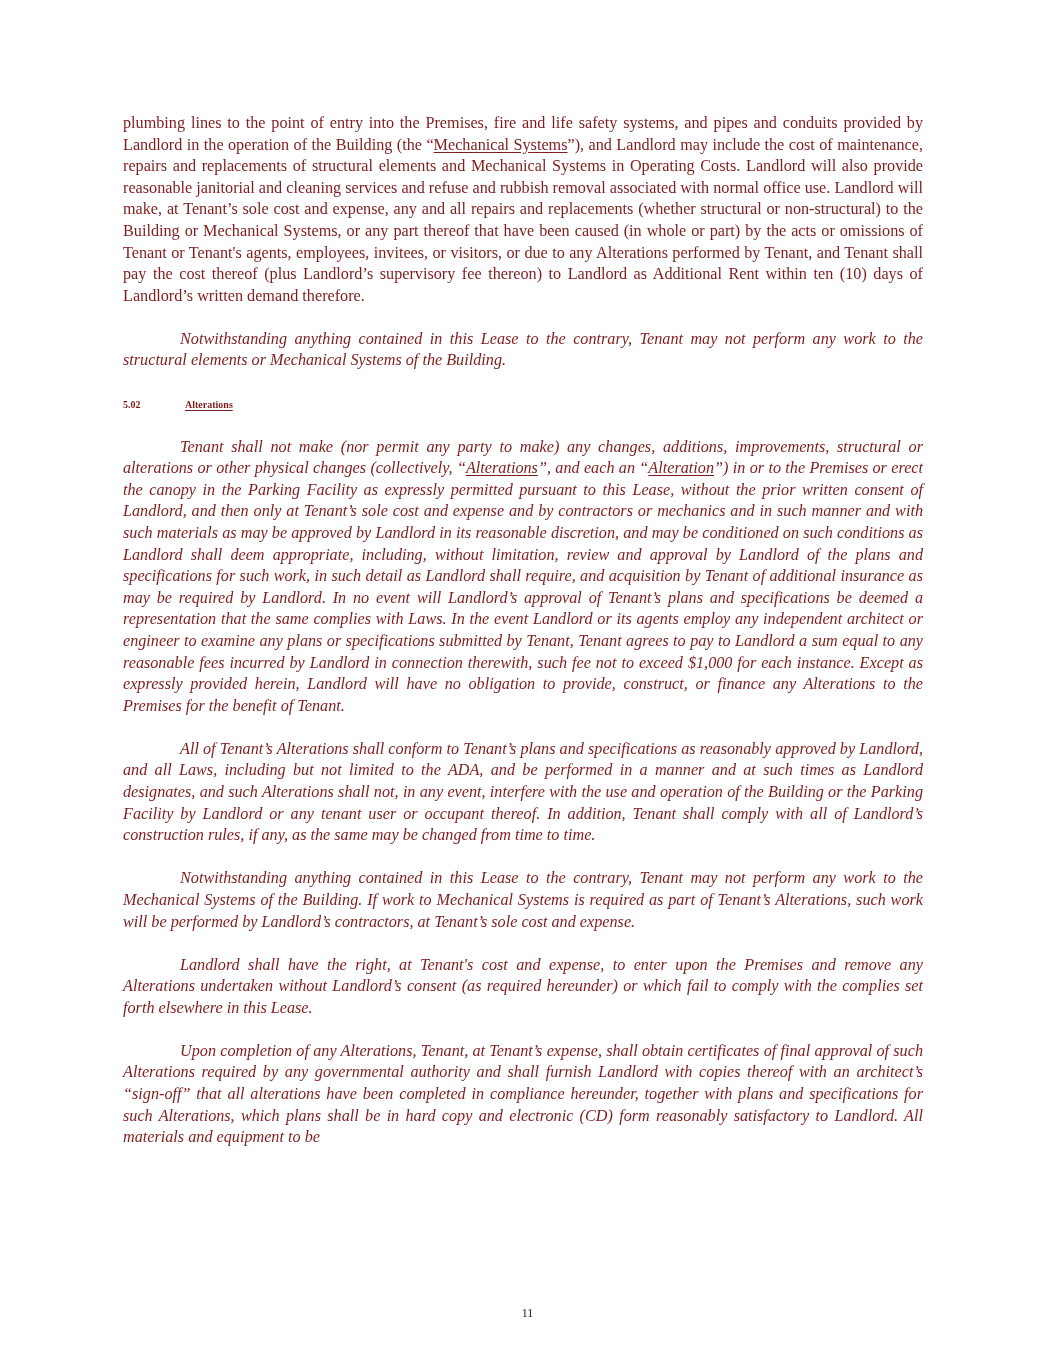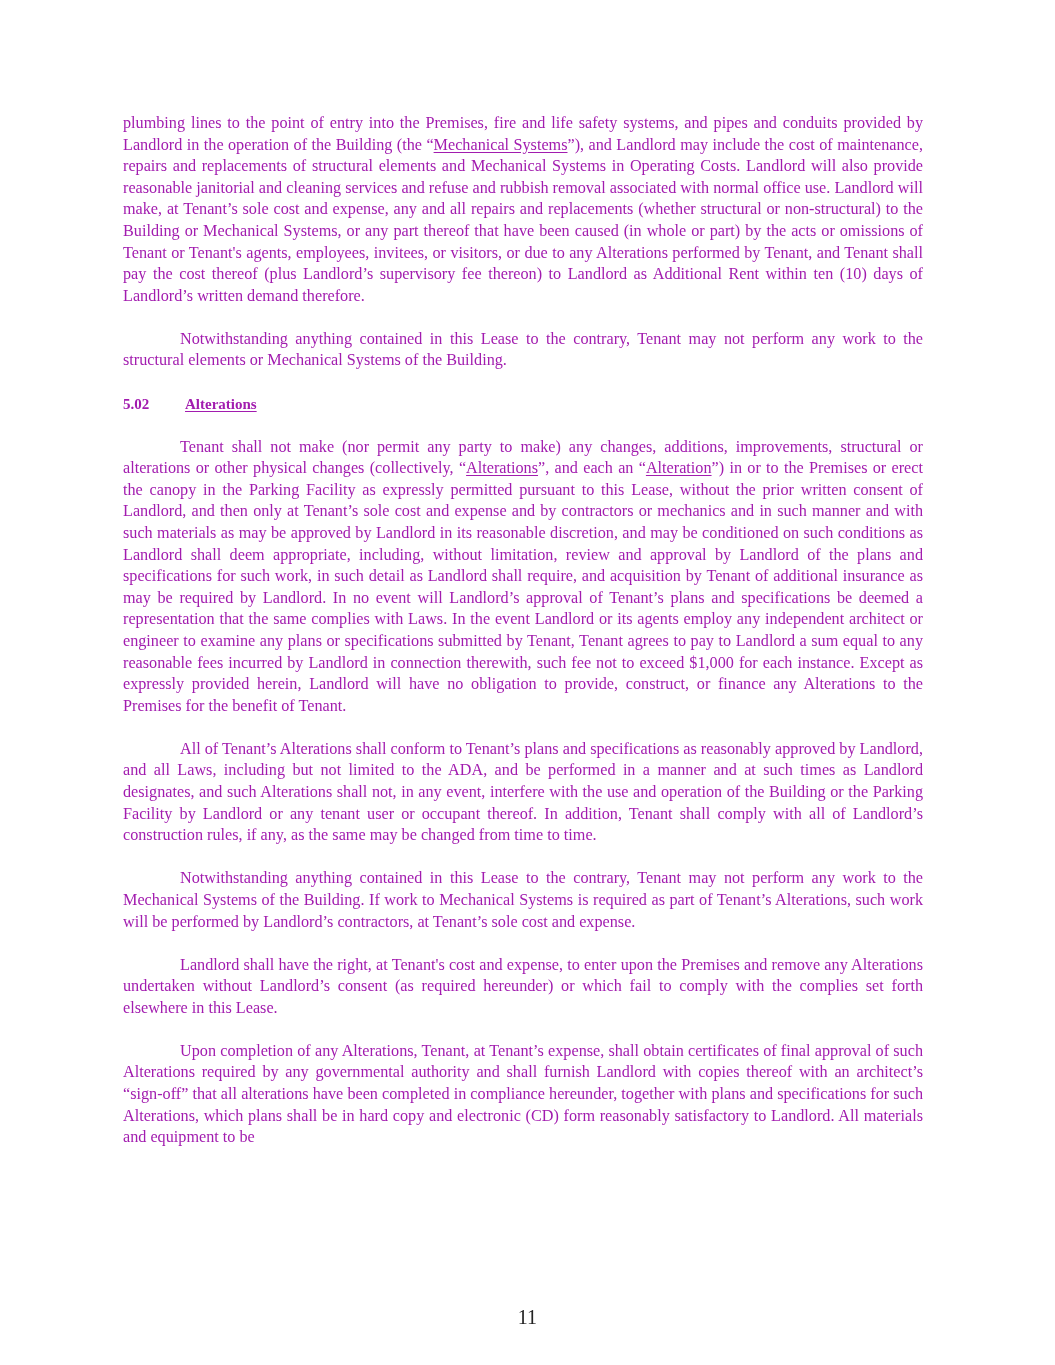--- a/index.html
+++ b/index.html
@@ -1,33 +1,33 @@
 <!DOCTYPE html>
 <html><head>
 <meta charset="utf-8">
 <style>
   html, body { margin: 0; padding: 0; background: #ffffff; }
   body { width: 1055px; height: 1365px; position: relative; overflow: hidden; }
   .page {
     position: absolute; left: 123px; top: 113px; width: 800px;
     font-family: "Liberation Serif", "DejaVu Serif", serif;
-    font-size: 16.2px; line-height: 21.6px; color: #a21caf;
+    font-size: 16.2px; line-height: 21.6px; color: #7f1d1d;
     text-align: justify;
   }
   .para { margin: 0; }
   .indent { text-indent: 57px; }
-  .gap { margin-top: 21.5px; }
+  .gap { margin-top: 21.5px; font-style: italic; }
   .heading {
-    margin-top: 21.5px; font-weight: bold; font-size: 15px;
+    margin-top: 21.5px; font-weight: bold; font-size: 10px;
   }
   .heading .num { display: inline-block; width: 62px; }
   .u { text-decoration: underline; text-underline-offset: 2px; }
   .pagenum {
     position: absolute; left: 0; width: 1055px; top: 1306px; text-align: center;
-    font-family: "Liberation Serif", "DejaVu Serif", serif; font-size: 20px; color: #222;
+    font-family: "Liberation Serif", "DejaVu Serif", serif; font-size: 12px; color: #222;
   }
 </style>
 </head>
 <body>
 
 <div class="page">
 
   <p class="para"><span>plumbing lines to the point of entry into the Premises, fire and life safety systems, and pipes and conduits provided by Landlord in the operation of the Building (the “</span><span class="u">Mechanical Systems</span><span>”), and Landlord may include the cost of maintenance, repairs and replacements of structural elements and Mechanical Systems in Operating Costs.  Landlord will also provide reasonable janitorial and cleaning services and refuse and rubbish removal associated with normal office use. Landlord will make, at Tenant’s sole cost and expense, any and all repairs and replacements (whether structural or non-structural) to the Building or Mechanical Systems, or any part thereof that have been caused (in whole or part) by the acts or omissions of Tenant or Tenant's agents, employees, invitees, or visitors, or due to any Alterations performed by Tenant, and Tenant shall pay the cost thereof (plus Landlord’s supervisory fee thereon) to Landlord as Additional Rent within ten (10) days of Landlord’s written demand therefore.</span></p>
 
   <p class="para indent gap">Notwithstanding anything contained in this Lease to the contrary, Tenant may not perform any work to the structural elements or Mechanical Systems of the Building.</p>

